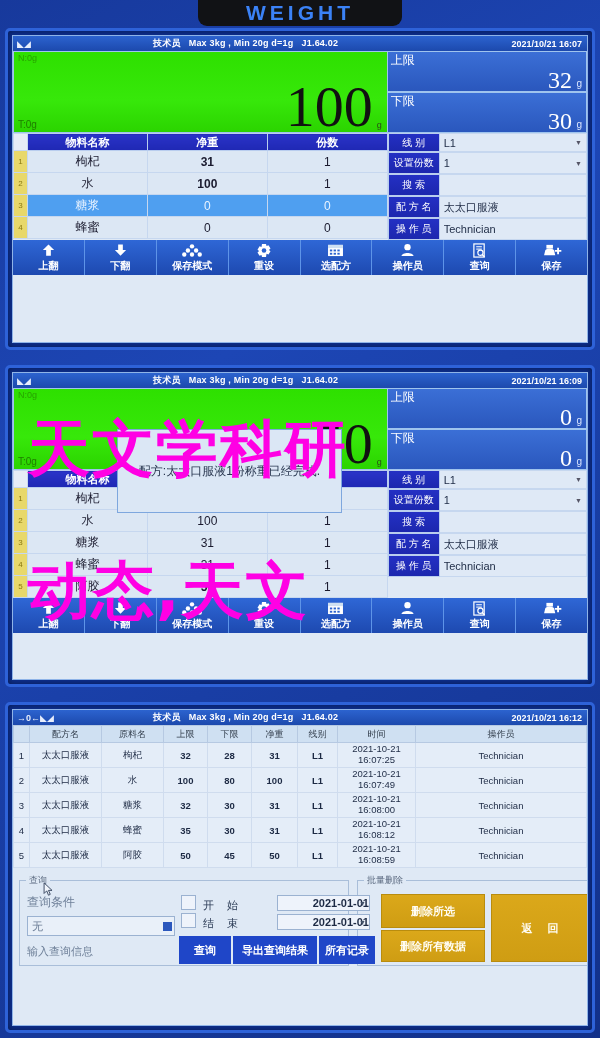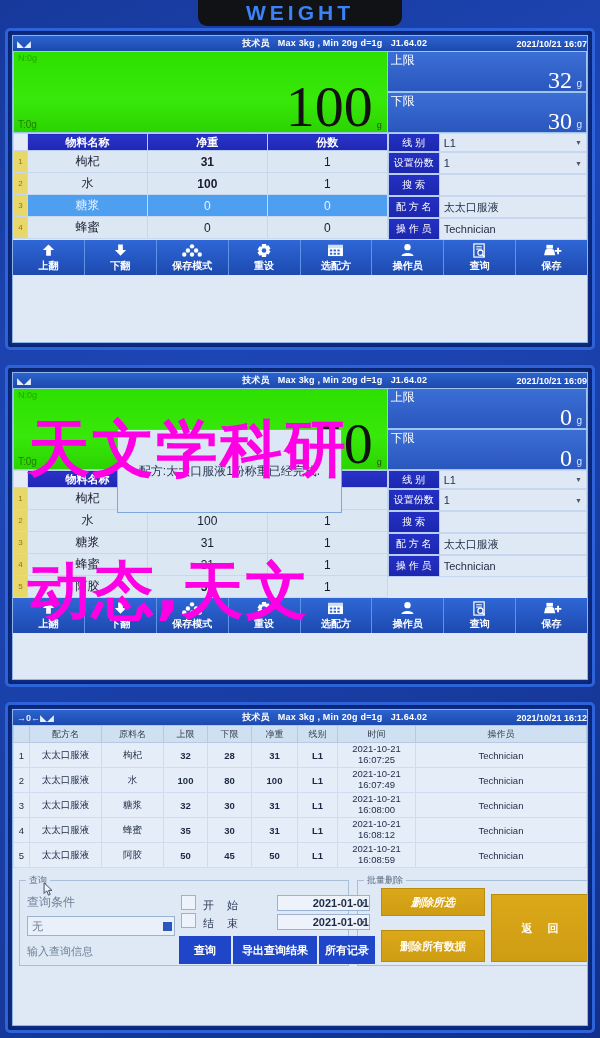--- a/index.html
+++ b/index.html
@@ -35,22 +35,22 @@
     position: relative; width: 100%; height: 100%;
     background: #dfe9f5; border: 1px solid #8fb4e8; overflow: hidden;
   }
   
   .statusbar {
     height: 15px; background: linear-gradient(#2c63cf,#1c49ad);
     color: #ffffff; font-size: 9px; font-weight: bold;
     display: flex; align-items: center; position: relative;
   }
   .sb-left { width: 140px; padding-left: 4px; display: flex; gap: 3px; align-items: center;}
-  .sb-mid { flex: 1; text-align: center; letter-spacing: .2px; }
-  .sb-right { }
+  .sb-mid { flex: 1; text-align: left; letter-spacing: .2px; }
+  .sb-right { padding-right: 5px; }
   .arrowglyph { color:#e8eefc; font-size: 9px; }
 
   
   .wrow { display: flex; }
   .bigdisp {
     position: relative; width: 378px; height: 82px;
     background: linear-gradient(#2ee000,#37e80a 60%,#2bd400);
     border: 1px solid #9fc4ee;
   }
   .bigdisp .num {
@@ -710,21 +710,21 @@
         </div>
         <div class="dbox" style="left:264px;top:46px;">
           <span>2021-01-01</span>
           <span class="cv">▼</span>
         </div>
 
         <div class="bluebtn" style="left:166px;top:68px;width:52px;height:28px;">查询</div>
         <div class="bluebtn" style="left:220px;top:68px;width:84px;height:28px;">导出查询结果</div>
         <div class="bluebtn" style="left:306px;top:68px;width:56px;height:28px;">所有记录</div>
 
-        <div class="orangebtn" style="left:368px;top:20px;width:104px;height:28px;font-style:italic;">删除所选</div>
+        <div class="orangebtn" style="left:368px;top:26px;width:104px;height:34px;">删除所选</div>
         <div class="orangebtn" style="left:368px;top:62px;width:104px;height:32px;">删除所有数据</div>
         <div class="orangebtn" style="left:478px;top:26px;width:104px;height:68px;letter-spacing:6px;">返  回</div>
 
         <svg class="cursor" style="left:30px;top:14px;" viewBox="0 0 12 17">
           <path d="M1 1 L1 13 L4 10 L6 15 L8 14 L6 9.5 L10 9.5 Z" fill="#f2f6fc" stroke="#2b3b55" stroke-width="1"></path>
         </svg>
       </div>
     </div>
   </div>
 

